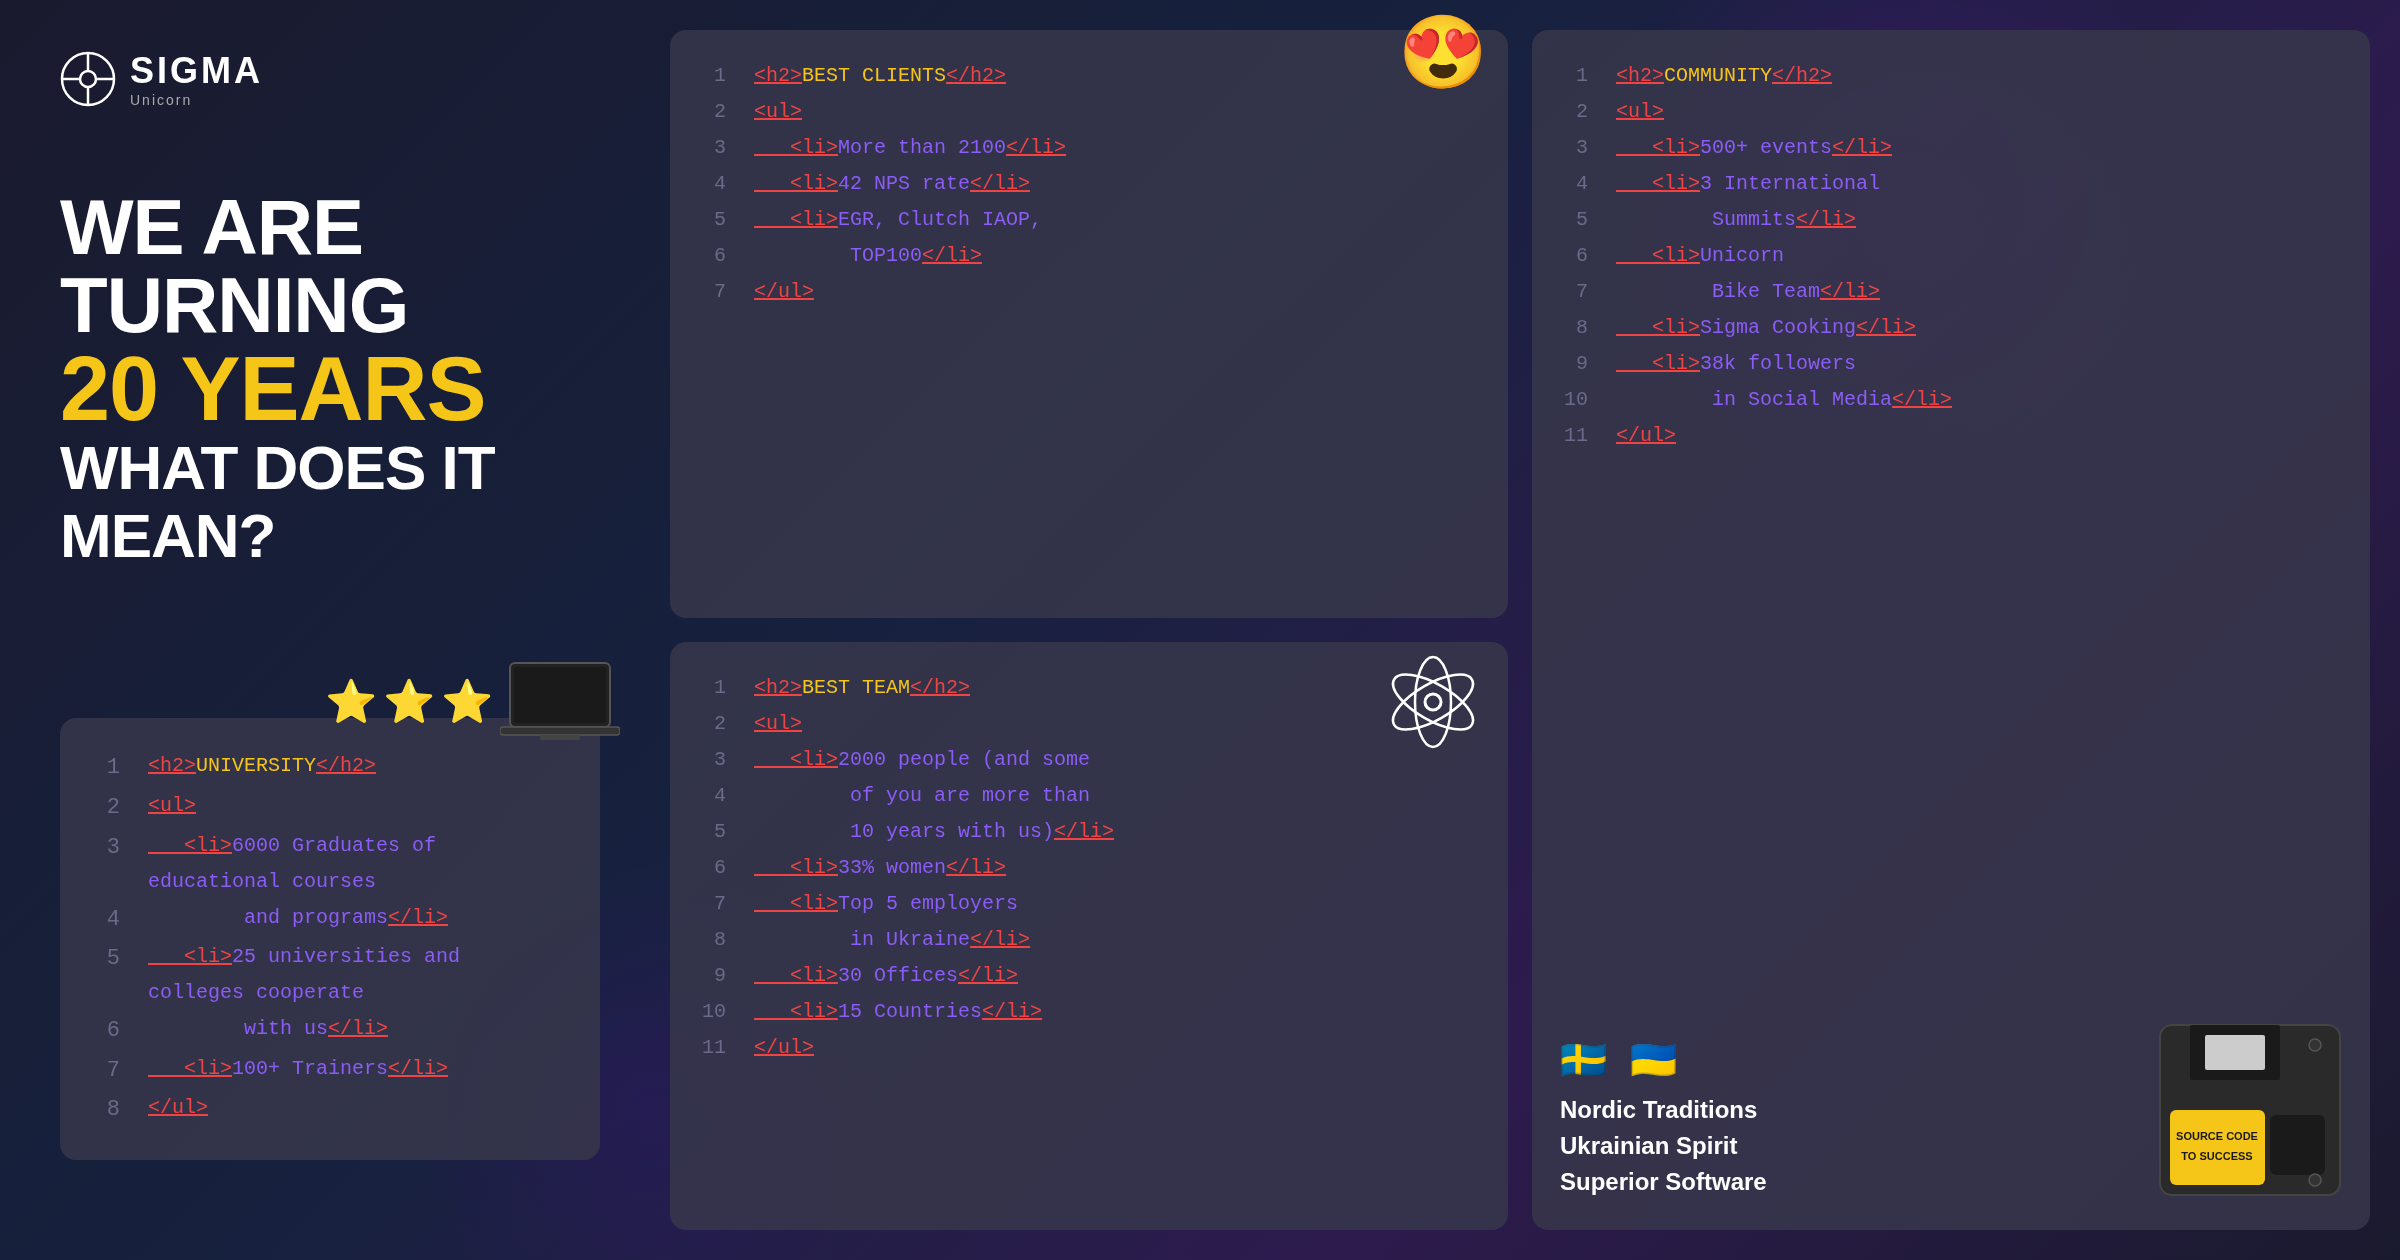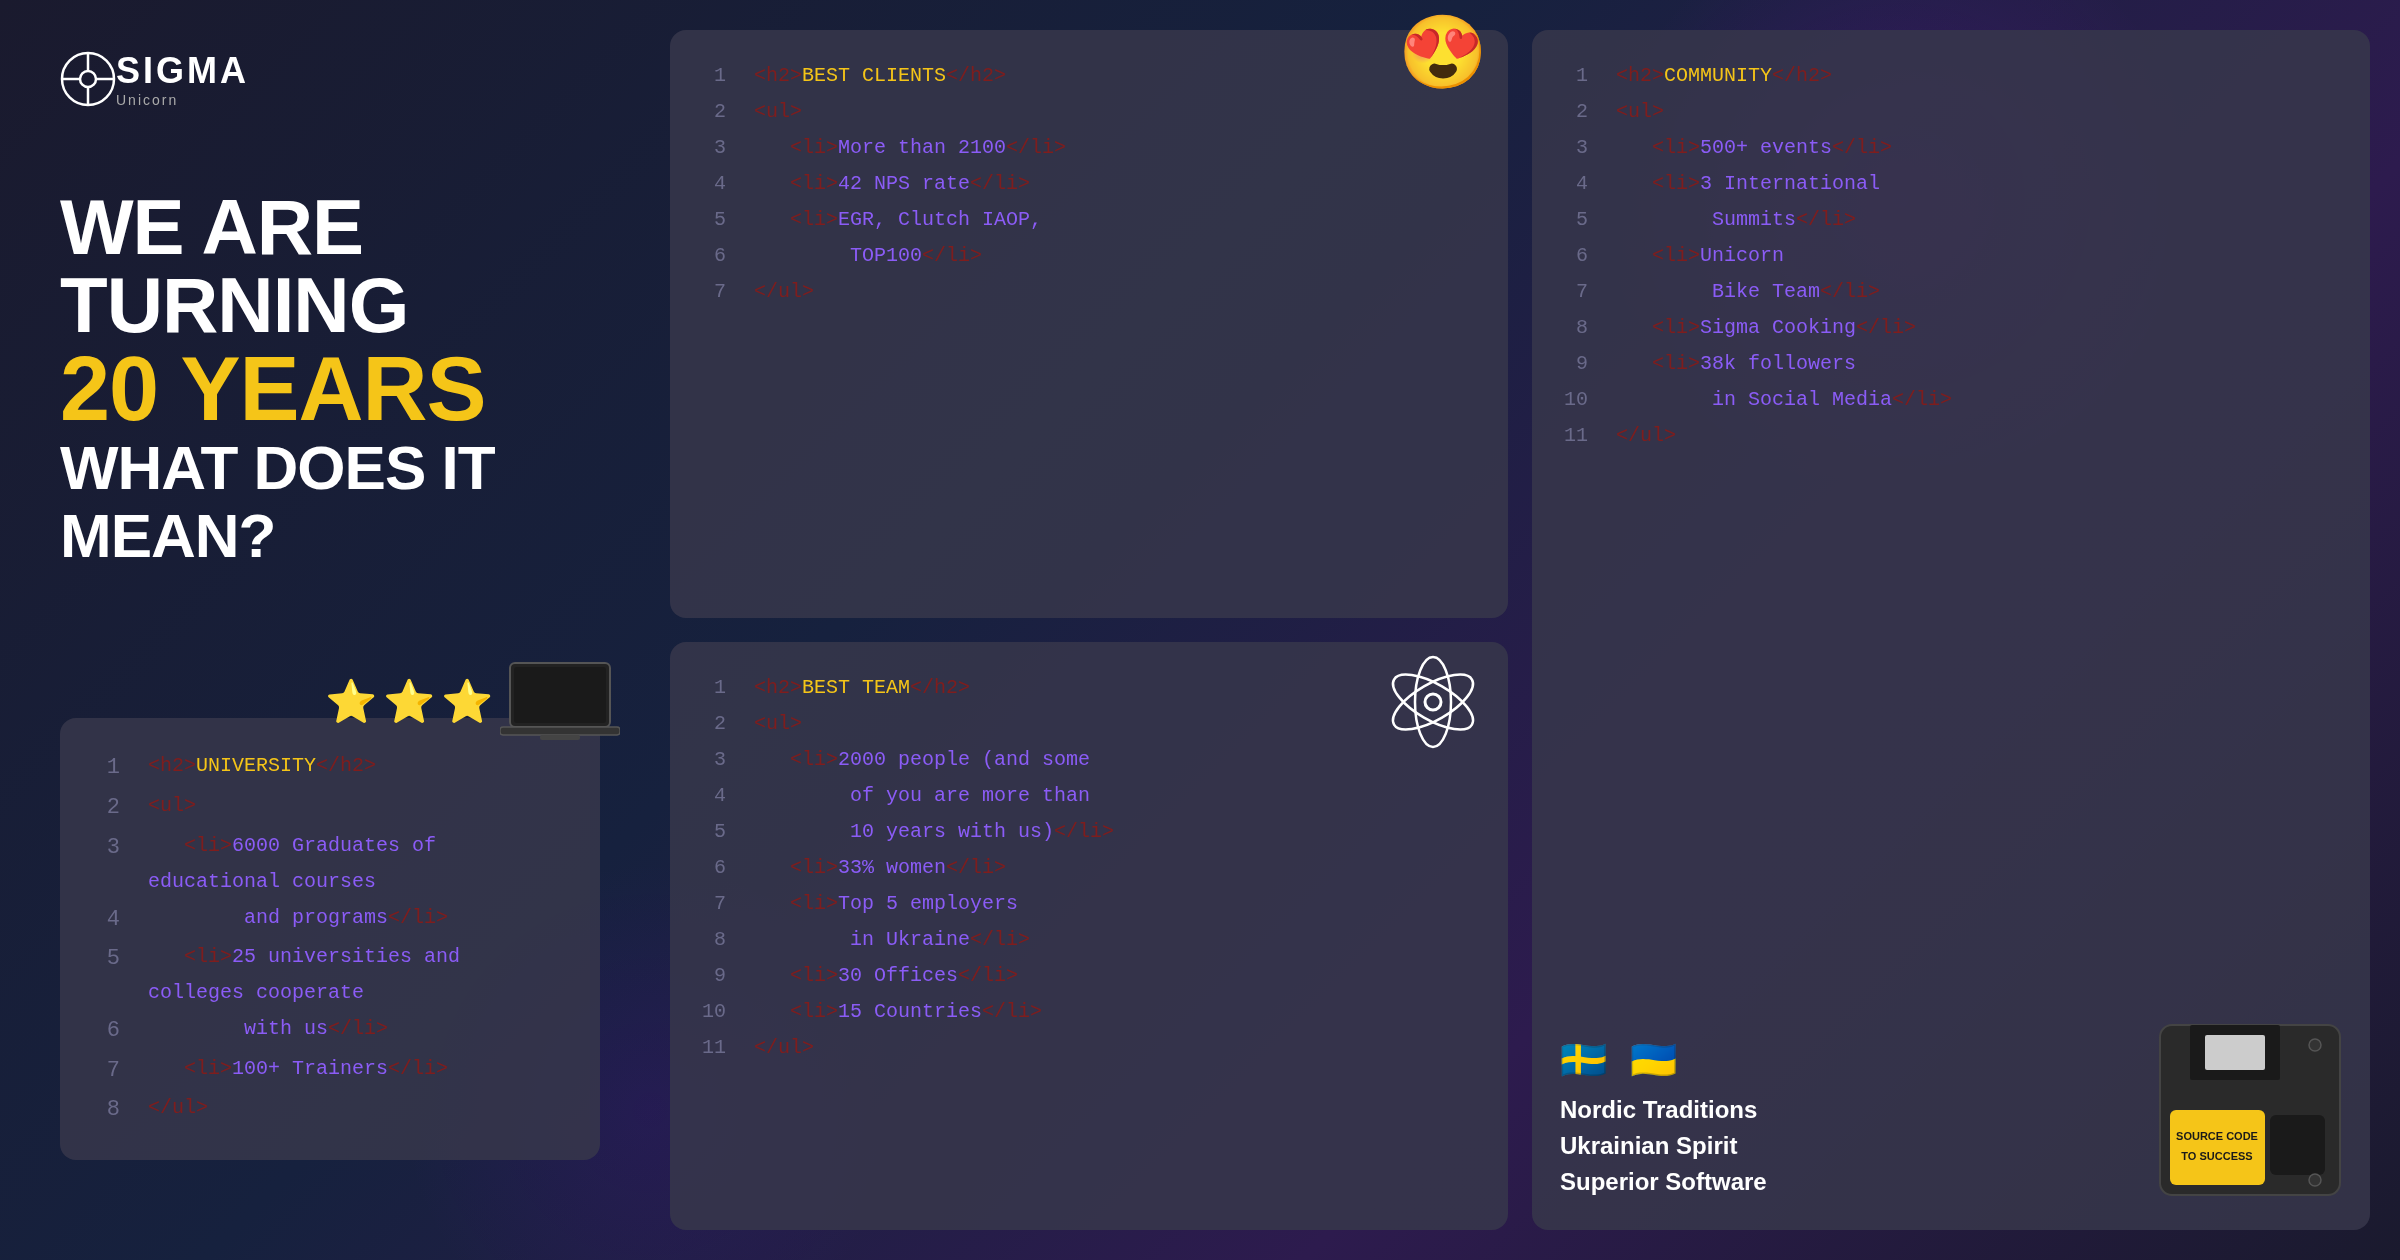--- a/index.html
+++ b/index.html
@@ -41,20 +41,21 @@
       height: 1260px;
       padding: 50px 60px;
       display: flex;
       flex-direction: column;
     }
 
     
     .logo-area {
       display: flex;
       align-items: center;
+      gap: 14px;
       margin-bottom: 80px;
     }
     .logo-icon {
       width: 56px;
       height: 56px;
     }
     .logo-text-group {
       display: flex;
       flex-direction: column;
     }
@@ -140,21 +141,21 @@
       color: #6a6a8a;
       font-size: 22px;
       min-width: 24px;
       text-align: right;
       user-select: none;
     }
     .line-content {
       font-size: 20px;
       color: #d4d4d4;
     }
-    .tag { color: #7f1d1d; }
+    .tag { color: #ef4444; text-decoration: underline; }
     .text { color: #8b5cf6; }
     .yellow { color: #f5c518; }
 
     
     .right-area {
       position: absolute;
       top: 30px;
       left: 670px;
       right: 30px;
       height: 1200px;

